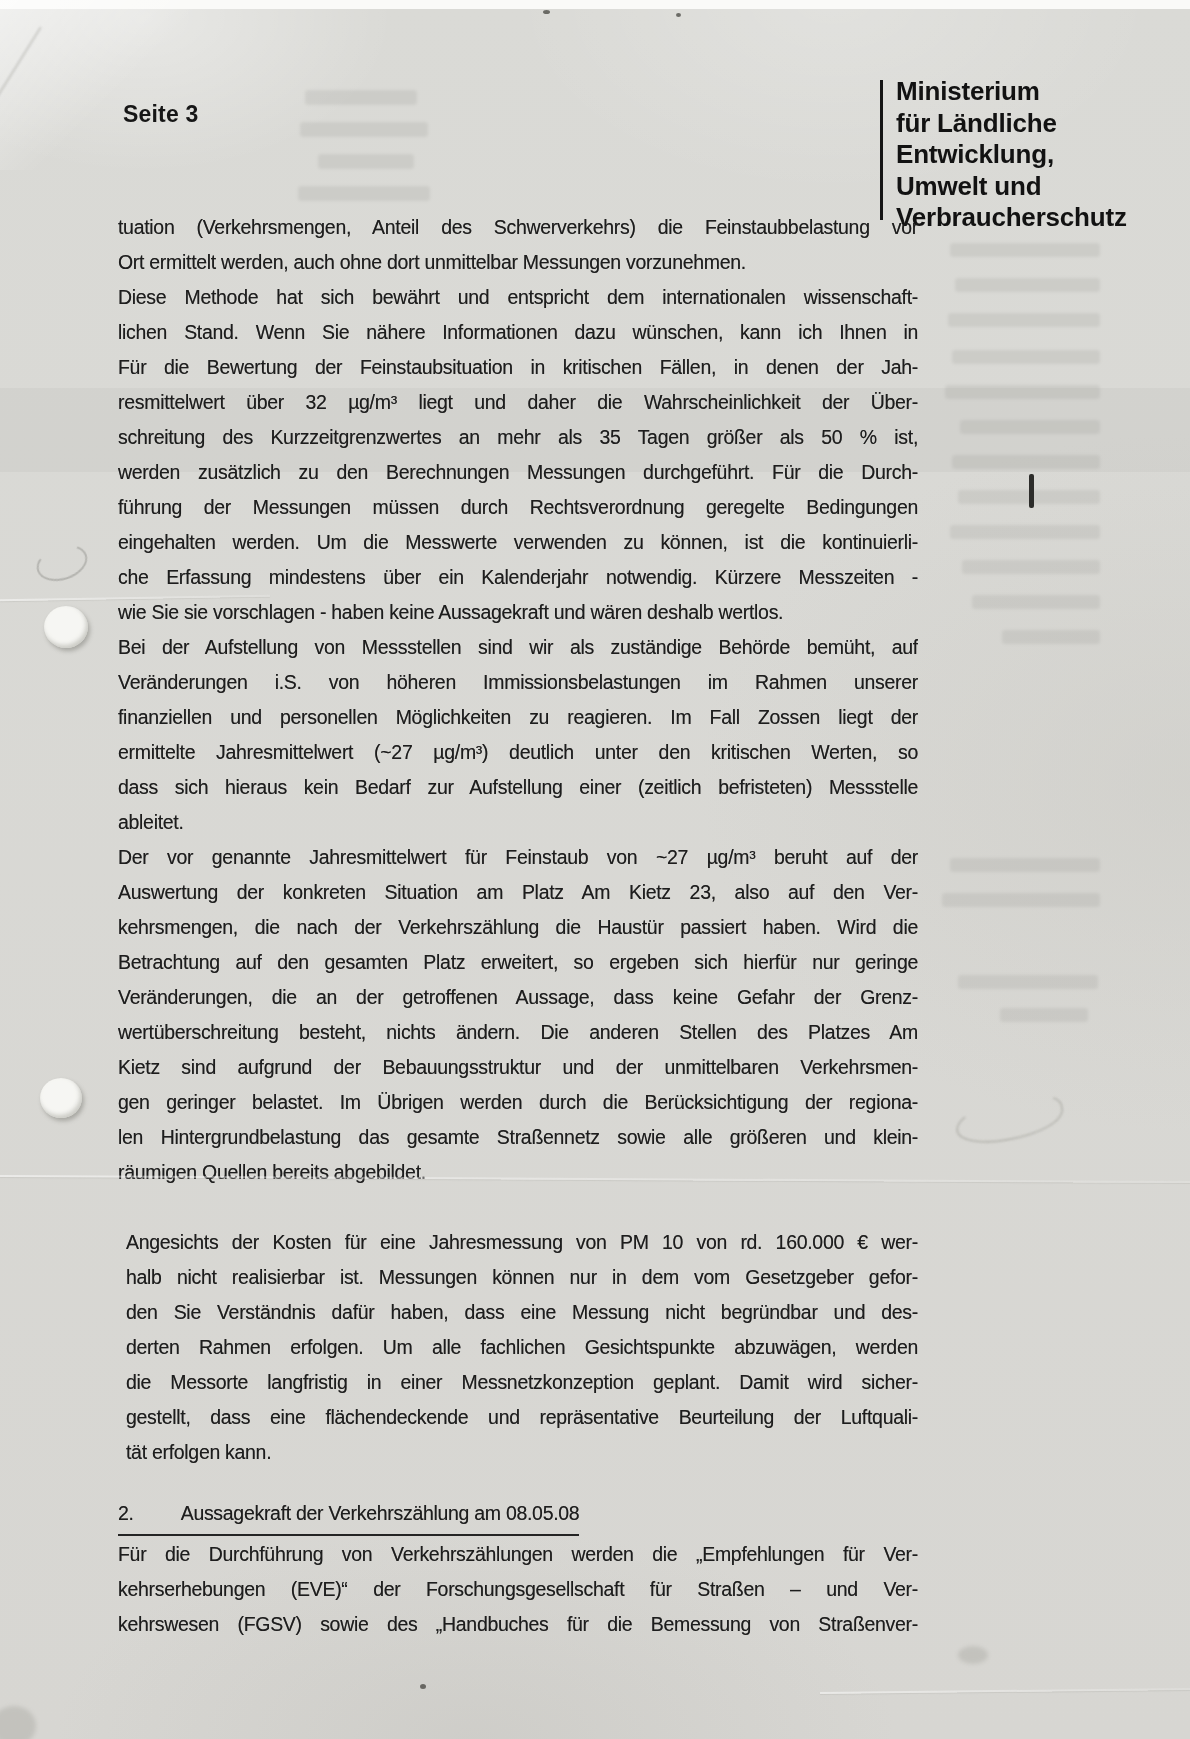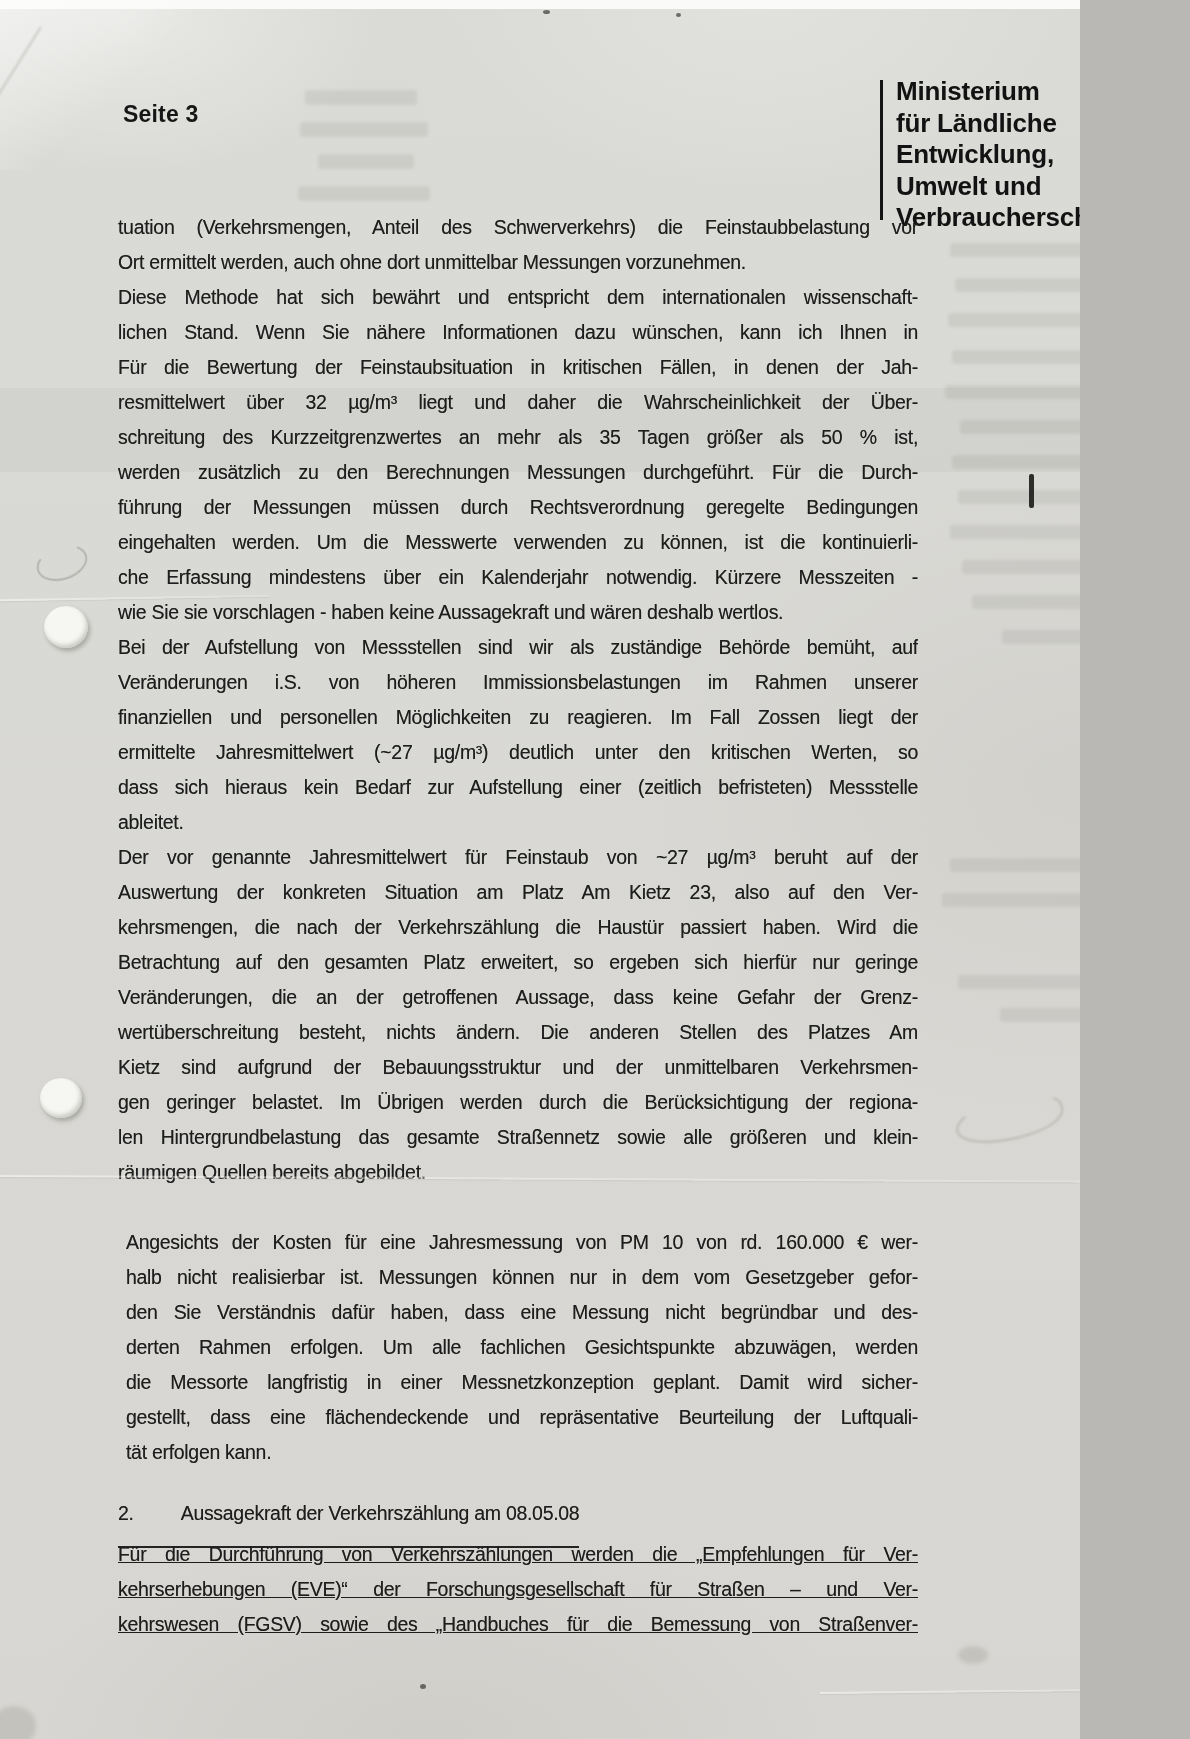--- a/index.html
+++ b/index.html
@@ -1,17 +1,17 @@
 <!DOCTYPE html>
 <html><head>
 <meta charset="utf-8">
 <style>
   html,body{margin:0;padding:0;background:#b9b8b4;}
   .page{
-    position:relative;width:1080px;height:1739px;overflow:hidden;
+    position:relative;width:1190px;height:1739px;overflow:hidden;
     font-family:"Liberation Sans",sans-serif;
     background:
       radial-gradient(ellipse 420px 260px at 12% 1%, rgba(255,255,255,0.38), rgba(255,255,255,0) 60%),
       radial-gradient(ellipse 500px 300px at 70% 0%, rgba(255,255,255,0.20), rgba(255,255,255,0) 65%),
       radial-gradient(ellipse 700px 500px at 100% 45%, rgba(205,204,199,0.55), rgba(205,204,199,0) 70%),
       radial-gradient(ellipse 600px 300px at 40% 100%, rgba(196,195,190,0.45), rgba(196,195,190,0) 70%),
       linear-gradient(#dadad6,#d7d6d2);
   }
   .top-strip{position:absolute;left:0;top:0;width:1190px;height:9px;background:#fafaf8;}
   .corner-fold{position:absolute;left:0;top:0;width:210px;height:170px;
@@ -28,21 +28,21 @@
     color:#121212;letter-spacing:-0.2px;}
 
   .body-text{position:absolute;left:118px;top:210px;width:800px;font-size:19.5px;
     line-height:35px;color:#1d1d1d;letter-spacing:-0.3px;
     text-shadow:0 0 0.5px rgba(30,30,30,0.55);}
   .line{height:35px;text-align:justify;text-align-last:justify;overflow:hidden;}
   .line.last{text-align:center;text-align-last:left;}
   .para.gap-top{margin-top:35px;margin-left:8px;}
 
   .heading{margin-top:26px;height:37px;line-height:35px;}
-  .hwrap{display:inline-block;border-bottom:2px solid #242424;padding-bottom:15px;}
+  .hwrap{display:inline-block;border-bottom:2px solid #242424;padding-bottom:3px;}
   .htab{display:inline-block;width:47px;}
 
   
   .bleed-bar{position:absolute;background:#84847f;opacity:0.15;filter:blur(1.6px);border-radius:3px;}
   .crease{position:absolute;height:2px;opacity:0.65;
     background:linear-gradient(90deg, rgba(255,255,255,0.75), rgba(255,255,255,0.25));
     box-shadow:0 1px 1px rgba(150,150,144,0.3);}
   .hole{position:absolute;background:#f6f6f3;border-radius:50%;
     box-shadow:2px 3px 4px rgba(110,110,104,0.45), inset -2px -3px 4px rgba(185,185,178,0.7);}
   .arc{position:absolute;border:2px solid rgba(128,128,124,0.4);border-radius:50%;
@@ -122,21 +122,21 @@
         <div class="line">derten Rahmen erfolgen. Um alle fachlichen Gesichtspunkte abzuwägen, werden</div>
         <div class="line">die Messorte langfristig in einer Messnetzkonzeption geplant. Damit wird sicher-</div>
         <div class="line">gestellt, dass eine flächendeckende und repräsentative Beurteilung der Luftquali-</div>
         <div class="line last">tät erfolgen kann.</div>
       </div>
     <div class="heading">
       <span class="hwrap">
         <span>2.</span><span class="htab"></span><span>Aussagekraft der Verkehrszählung am 08.05.08</span>
       </span>
     </div>
-    <div class="para" style="margin-top:4px;text-decoration:underline;">
+    <div class="para" style="margin-top:4px;">
         <div class="line">Für die Durchführung von Verkehrszählungen werden die „Empfehlungen für Ver-</div>
         <div class="line">kehrserhebungen (EVE)“ der Forschungsgesellschaft für Straßen – und Ver-</div>
         <div class="line">kehrswesen (FGSV) sowie des „Handbuches für die Bemessung von Straßenver-</div>
       </div>
   </div>
 <div class="bleed-bar" style="left: 305px; top: 90px; width: 112px; height: 15px;"></div>
     <div class="bleed-bar" style="left: 300px; top: 122px; width: 128px; height: 15px;"></div>
     <div class="bleed-bar" style="left: 318px; top: 154px; width: 96px; height: 15px;"></div>
     <div class="bleed-bar" style="left: 298px; top: 186px; width: 132px; height: 15px;"></div>
     <div class="bleed-bar" style="left: 950px; top: 243px; width: 150px; height: 14px;"></div>

